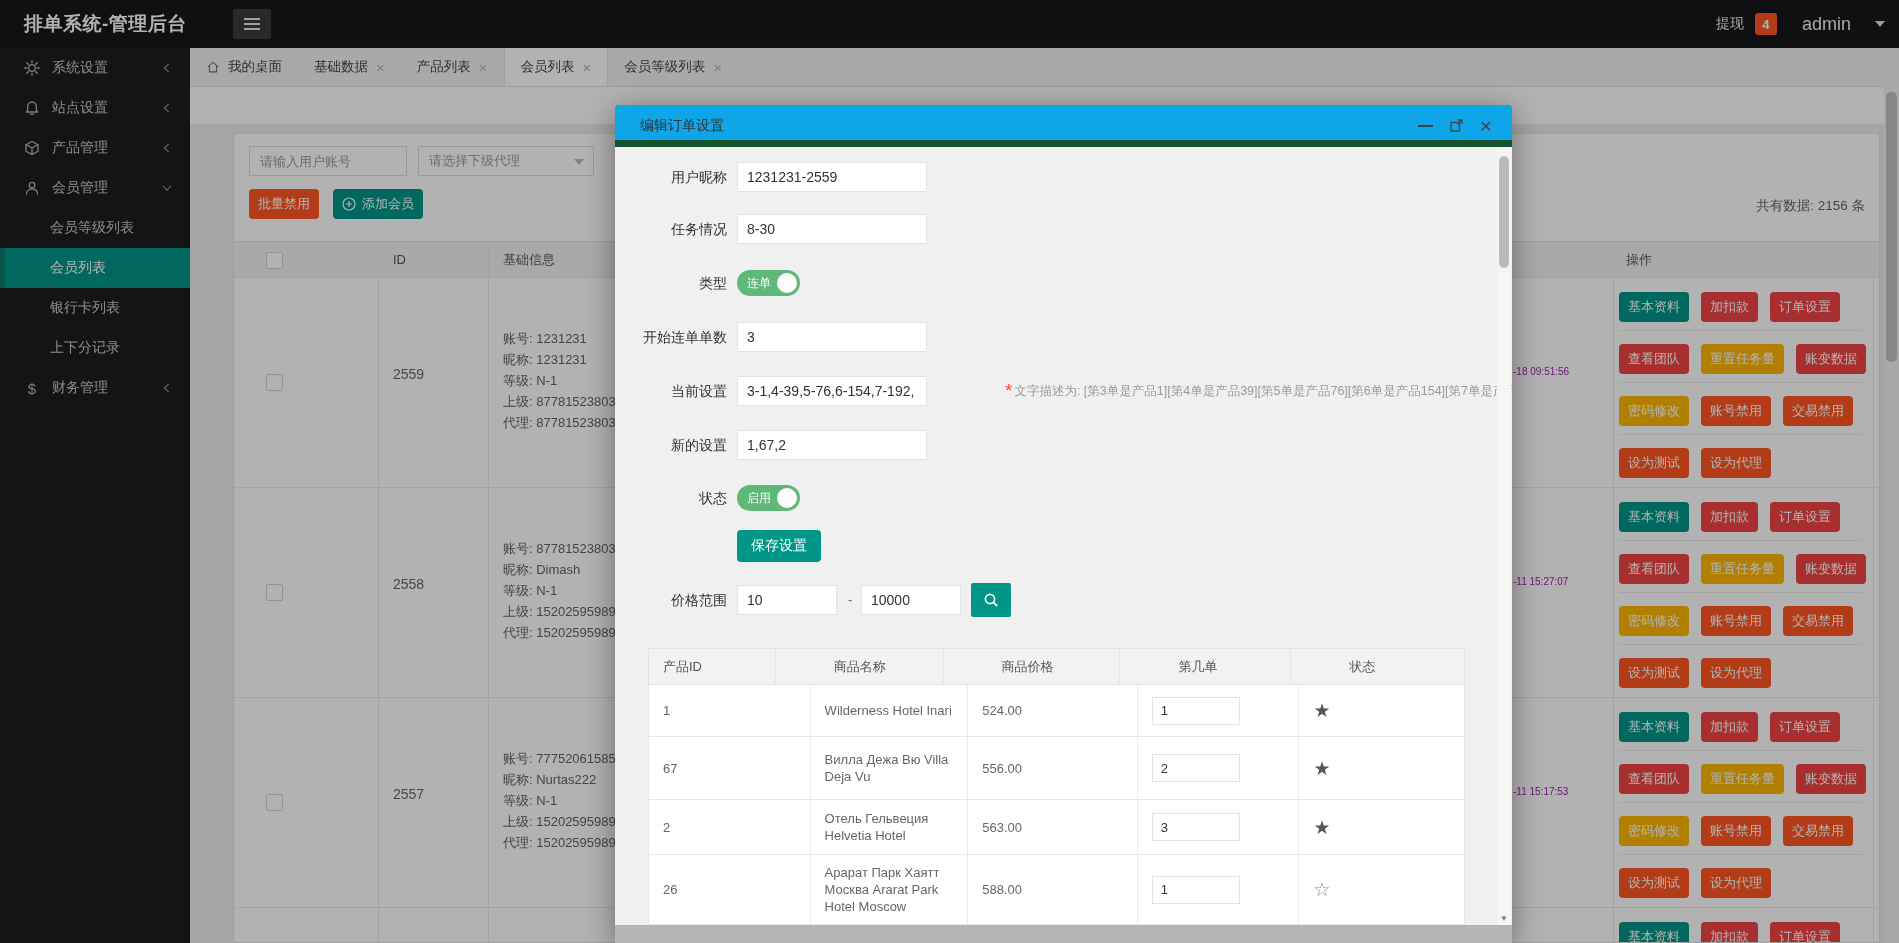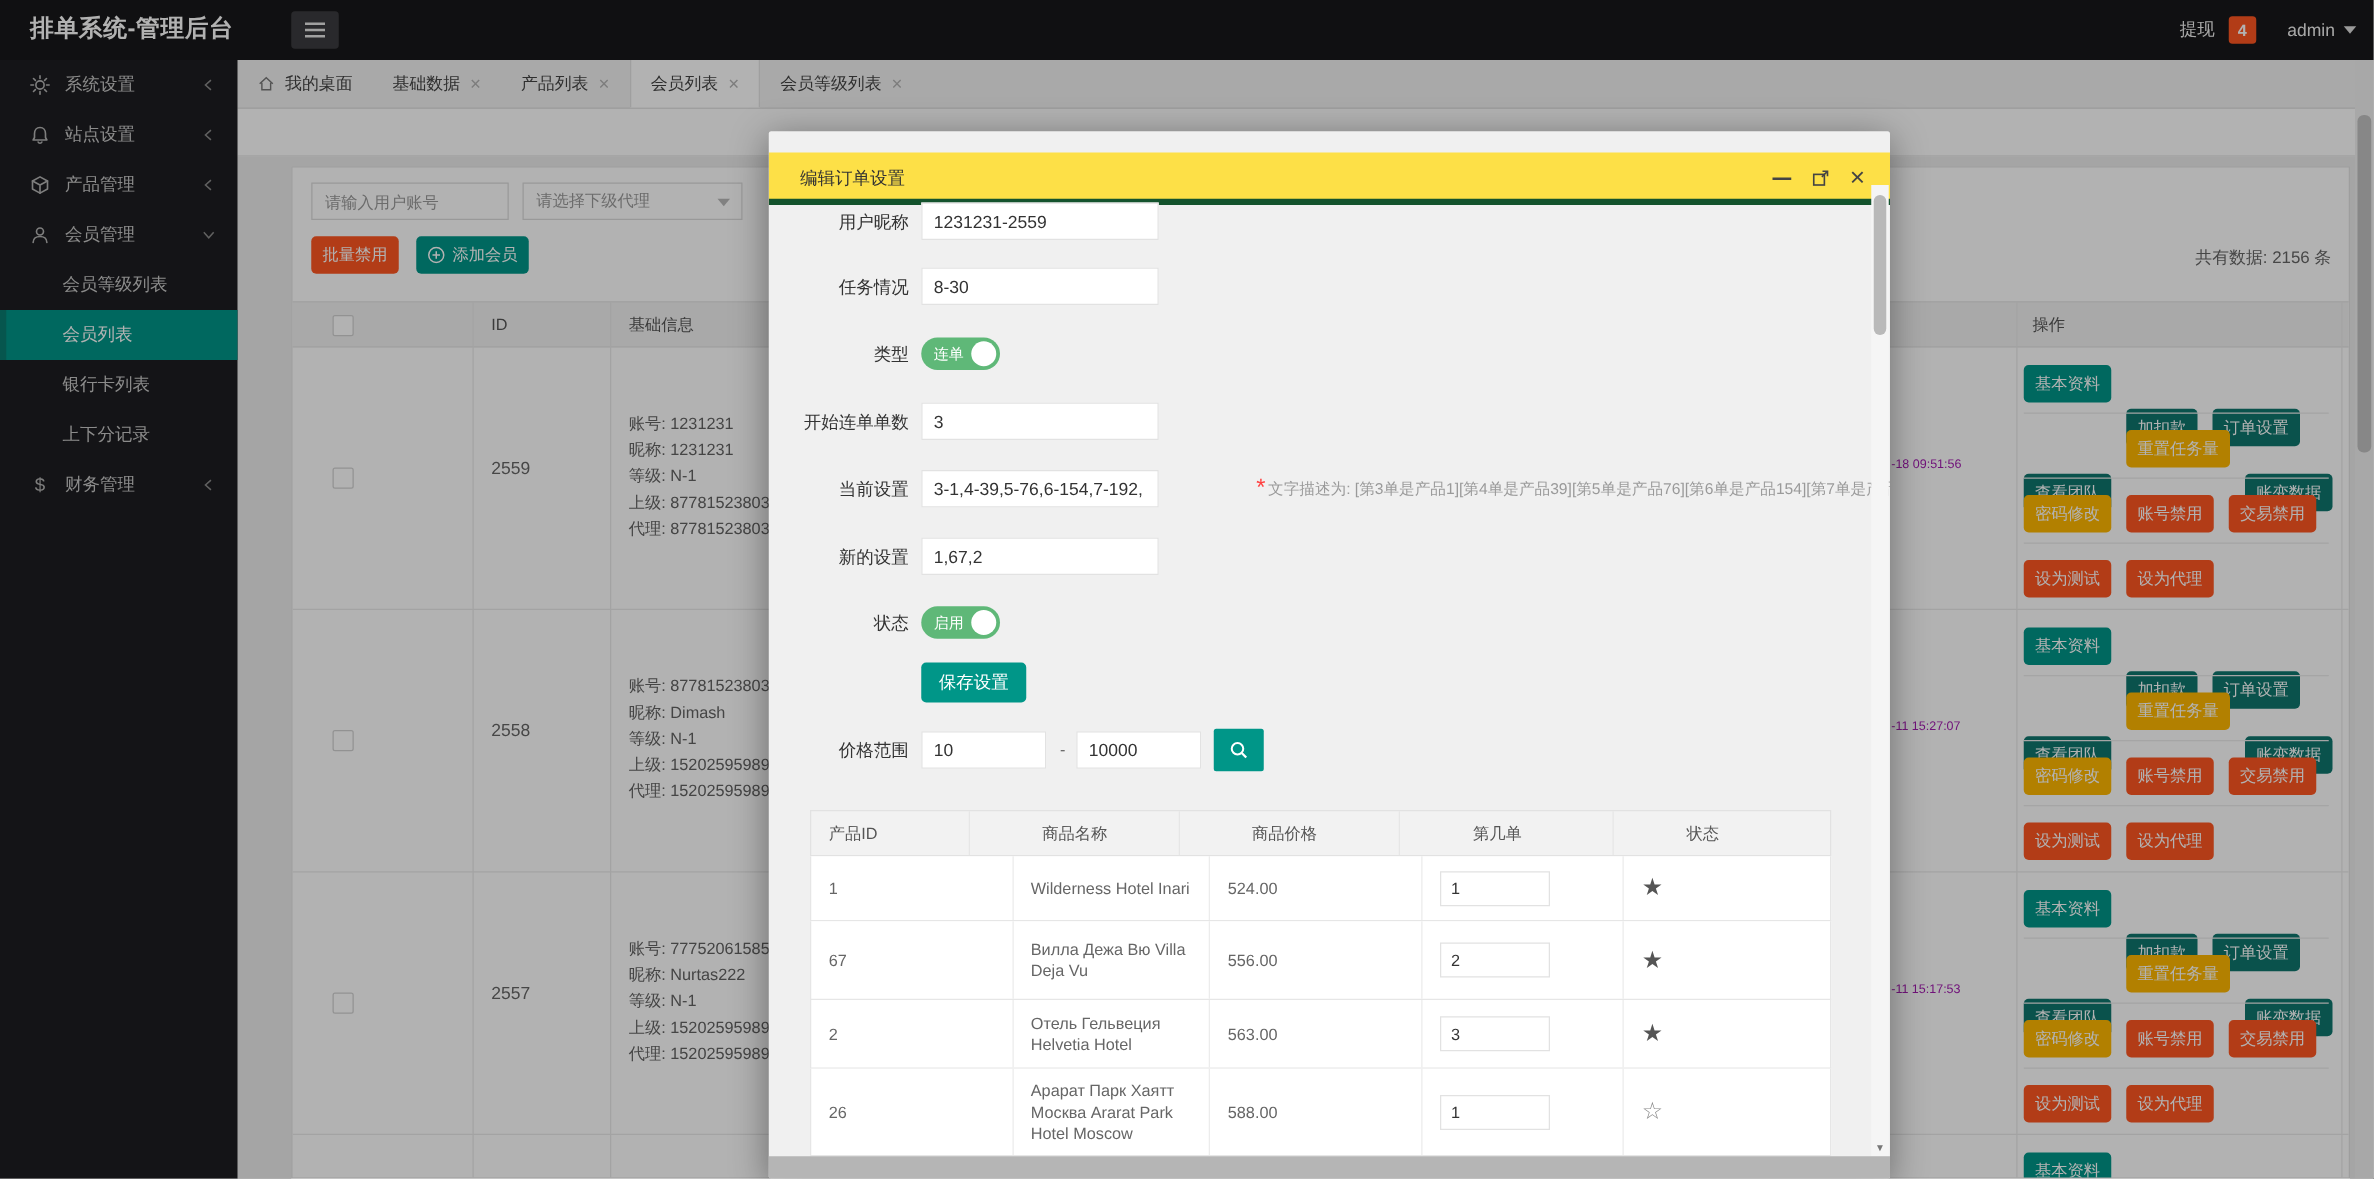--- a/index.html
+++ b/index.html
@@ -7,21 +7,21 @@
   #app{position:relative;width:1899px;height:943px;overflow:hidden;background:#ececec;}
   
   .topbar{position:absolute;left:0;top:0;width:1899px;height:48px;background:#18181a;z-index:10;}
   .tb-title{position:absolute;left:24px;top:0;line-height:48px;font-size:19px;font-weight:600;color:#fff;letter-spacing:.5px;}
   .tb-burger{position:absolute;left:233px;top:9px;width:38px;height:30px;background:#3c3c3f;border:none;border-radius:3px;display:flex;align-items:center;justify-content:center;cursor:pointer;}
   .burger-icon{display:flex;flex-direction:column;gap:3px;}
   .burger-icon i{display:block;width:16px;height:2px;background:#e6e6e6;}
   .tb-right{position:absolute;right:14px;top:0;height:48px;display:flex;align-items:center;gap:11px;}
   .tb-withdraw{color:#f0f0f0;font-size:14px;cursor:pointer;}
   .tb-badge{width:22px;height:22px;background:#FF5722;border-radius:3px;color:#fff;font-size:13px;font-weight:bold;display:flex;align-items:center;justify-content:center;}
-  .tb-user{color:#f0f0f0;font-size:14px;display:flex;align-items:center;gap:7px;margin-left:14px;cursor:pointer;}
+  .tb-user{color:#f0f0f0;font-size:18px;display:flex;align-items:center;gap:24px;margin-left:14px;cursor:pointer;}
   .caret-down{width:0;height:0;border-left:5px solid transparent;border-right:5px solid transparent;border-top:6px solid #ddd;display:inline-block;}
   
   .sidebar{position:absolute;left:0;top:48px;width:190px;bottom:0;background:#1e1e21;z-index:9;}
   .sb-item{position:relative;height:40px;display:flex;align-items:center;padding-left:24px;cursor:pointer;}
   .sb-item .sb-ico{width:16px;height:16px;margin-right:12px;display:flex;align-items:center;justify-content:center;color:#b5b5b5;font-size:15px;}
   .sb-item .sb-label{font-size:14px;color:#c8c8c8;}
   .sb-item.sub{padding-left:50px;}
   .sb-item .sb-arrow{position:absolute;right:16px;top:13px;width:14px;height:14px;}
   .sb-item.active{background:#009688;border-left:5px solid #0a7c70;padding-left:45px;}
   .sb-item.active .sb-label{color:#fff;}
@@ -34,21 +34,21 @@
   
   .content{position:absolute;left:190px;top:86px;right:15px;bottom:0;background:#ececec;}
   .toolbar{position:absolute;left:190px;top:87px;right:15px;height:37px;background:#fff;border-bottom:1px solid #eee;}
   .refresh-btn{position:absolute;right:18px;top:3px;width:38px;height:30px;background:#009688;border:none;border-radius:2px;display:flex;align-items:center;justify-content:center;cursor:pointer;}
   .card{position:absolute;left:233px;top:133px;width:1647px;bottom:0;background:#fff;border:1px solid #e3e3e3;box-sizing:border-box;}
   .search-input{position:absolute;left:15px;top:12px;width:158px;height:30px;border:1px solid #dcdcdc;box-sizing:border-box;padding:0 10px;font-size:13px;color:#666;background:#fff;}
   .search-input::placeholder{color:#9b9b9b;}
   .agent-select{position:absolute;left:184px;top:12px;width:176px;height:30px;border:1px solid #dcdcdc;box-sizing:border-box;background:#fff;font-size:13px;color:#9b9b9b;line-height:28px;padding-left:10px;cursor:pointer;}
   .sel-caret{position:absolute;right:9px;top:12px;width:0;height:0;border-left:5px solid transparent;border-right:5px solid transparent;border-top:6px solid #b9b9b9;}
   .btn{display:inline-flex;align-items:center;justify-content:center;height:30px;padding:0 9px;border:none;border-radius:4px;color:#fff;font-size:13px;cursor:pointer;white-space:nowrap;}
-  .c-green{background:#009688;} .c-blue{background:#0f766e;margin-top:35px;} .c-yellow{background:#FFB800;} .c-red{background:#FF5722;}
+  .c-green{background:#009688;} .c-blue{background:#ef4444;} .c-yellow{background:#FFB800;} .c-red{background:#FF5722;}
   .disable-btn{position:absolute;left:15px;top:55px;}
   .add-btn{position:absolute;left:99px;top:55px;gap:6px;}
   .total-label{position:absolute;right:14px;top:63px;font-size:13.5px;color:#666;}
   .thead{position:absolute;left:0;top:107px;right:0;height:37px;background:#f2f2f2;border-top:1px solid #e6e6e6;border-bottom:1px solid #e6e6e6;box-sizing:border-box;}
   .th-label{position:absolute;top:0;line-height:36px;font-size:13px;color:#555;}
   .checkbox{width:17px;height:17px;background:#fff;border:1px solid #d2d2d2;border-radius:2px;box-sizing:border-box;cursor:pointer;}
   .vline{position:absolute;top:107px;bottom:0;width:1px;background:#eaeaea;}
   #bgrows{position:absolute;left:0;top:144px;right:0;bottom:0;overflow:hidden;}
   .bg-row{position:absolute;left:0;right:0;height:210px;border-bottom:1px solid #eaeaea;box-sizing:border-box;}
   .row-id{position:absolute;left:159px;top:88px;font-size:14px;color:#666;}
@@ -56,21 +56,21 @@
   .row-time{position:absolute;left:1279px;top:88px;font-size:10px;color:#a21caf;}
   .row-ops{position:absolute;left:1385px;top:0;width:254px;height:210px;}
   .op-line{position:absolute;left:0;display:flex;gap:12px;}
   .op-sep{position:absolute;left:0;right:10px;height:1px;background:#ececec;}
   
   .page-scrollbar{position:absolute;right:0;top:48px;width:15px;bottom:0;background:#f1f1f1;z-index:7;}
   .page-scrollbar .thumb{position:absolute;left:2px;top:44px;width:11px;height:270px;background:#c2c2c2;border-radius:5px;}
   
   .overlay{position:absolute;left:0;top:0;width:1899px;height:943px;background:rgba(0,0,0,.30);z-index:40;}
   .modal{position:absolute;left:615px;top:105px;width:897px;height:838px;background:#f0f0f0;z-index:50;border-radius:2px;box-shadow:0 6px 30px rgba(0,0,0,.4);overflow:hidden;}
-  .m-header{position:absolute;left:0;top:0;right:0;height:42px;background:#fde047;border-bottom:5px solid #14532d;box-sizing:border-box;margin-top:17px;}
+  .m-header{position:absolute;left:0;top:0;right:0;height:42px;background:#0ea5e9;border-bottom:7px solid #14532d;box-sizing:border-box;}
   .m-title{position:absolute;left:25px;top:0;line-height:41px;font-size:14px;color:#333;}
   .m-controls{position:absolute;right:20px;top:0;height:41px;display:flex;align-items:center;gap:16px;}
   .m-min{width:15px;height:2px;background:#444;cursor:pointer;}
   .m-max{cursor:pointer;display:flex;}
   .m-close{font-size:21px;color:#444;line-height:1;cursor:pointer;font-weight:400;}
   .flabel{position:absolute;width:112px;text-align:right;font-size:14px;color:#333;line-height:30px;}
   .finput{position:absolute;left:122px;width:190px;height:30px;background:#fff;border:1px solid #e2e2e2;box-sizing:border-box;padding:0 9px;font-size:14px;color:#333;}
   .toggle{position:absolute;left:122px;width:63px;height:26px;background:#5FB878;border-radius:13px;cursor:pointer;}
   .toggle .t-text{position:absolute;left:10px;top:0;line-height:26px;font-size:12px;color:#fff;}
   .toggle .t-knob{position:absolute;right:3px;top:3px;width:20px;height:20px;background:#fff;border-radius:50%;}

